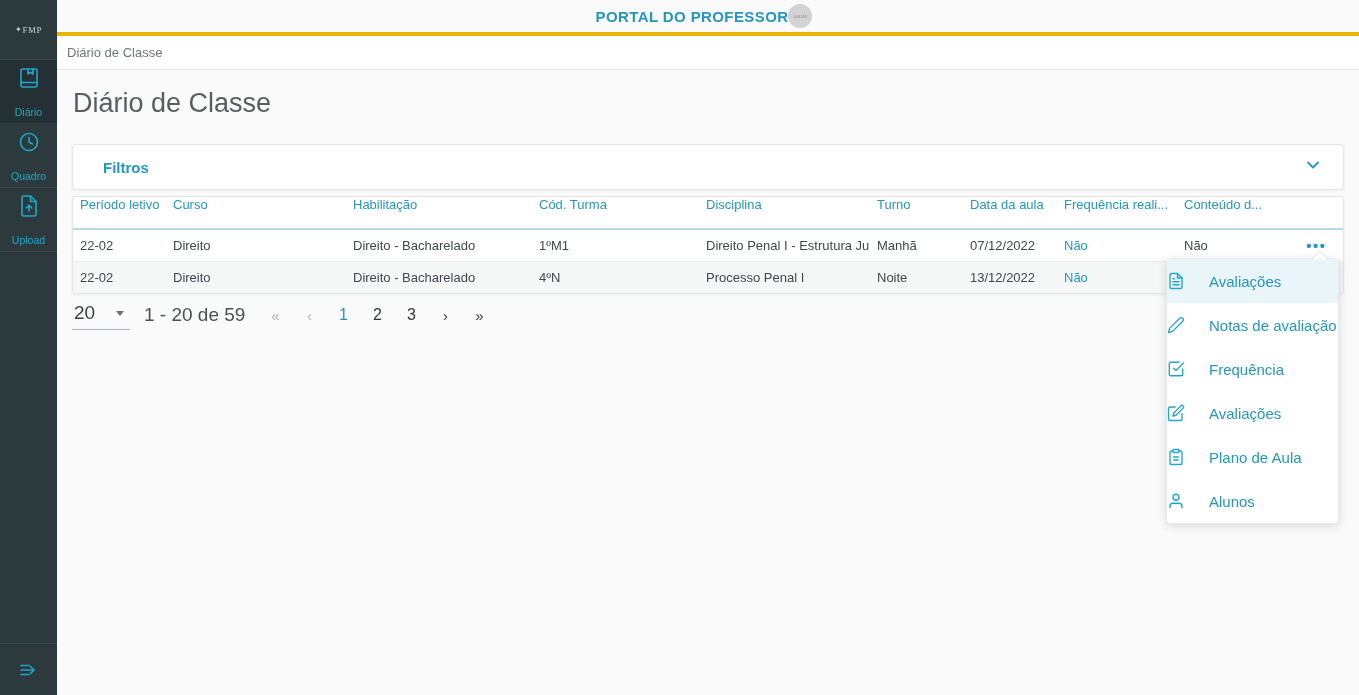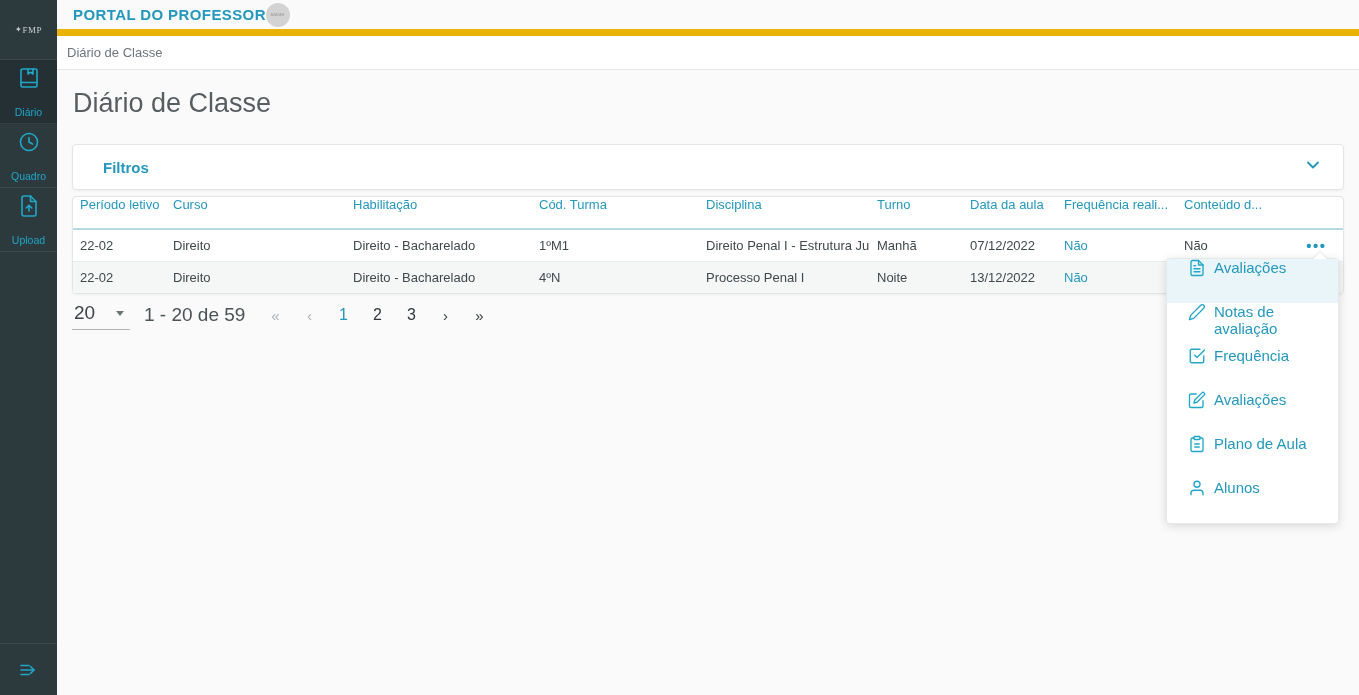--- a/index.html
+++ b/index.html
@@ -36,22 +36,22 @@
   .sidebar-spacer{flex:1;}
   .exit-block{
     height:52px;border-top:1px solid rgba(255,255,255,.08);
     display:flex;align-items:center;justify-content:center;color:var(--icon-accent);cursor:pointer;
   }
   .exit-block svg{width:24px;height:24px;}
   svg{fill:none;stroke:currentColor;stroke-width:1.6;stroke-linecap:round;stroke-linejoin:round;}
   
   .main{margin-left:57px;height:695px;display:flex;flex-direction:column;}
   .topbar{
-    height:36px;background:var(--topbar-bg);border-bottom:7px solid #eab308;
-    display:flex;align-items:center;justify-content:flex-start;flex:none;
+    height:36px;background:var(--topbar-bg);border-bottom:4px solid #eab308;
+    display:flex;align-items:center;justify-content:center;flex:none;
   }
   .topbar-title{margin-left:16px;font-size:15px;font-weight:bold;color:var(--accent);letter-spacing:.4px;}
   .avatar{
     width:24px;height:24px;border-radius:50%;background:var(--avatar-bg);margin-right:24px;
     display:flex;align-items:center;justify-content:center;overflow:hidden;cursor:pointer;
   }
   .avatar span{font-size:10px;transform:scale(.38);color:#999;letter-spacing:0;white-space:nowrap;}
   .breadcrumb-bar{
     height:34px;background:#fff;border-bottom:1px solid #e6e8e8;
     display:flex;align-items:center;padding-left:10px;flex:none;
@@ -115,21 +115,21 @@
   }
   .context-menu::before{
     content:"";position:absolute;top:-8px;left:145px;width:0;height:0;
     border-left:8px solid transparent;border-right:8px solid transparent;border-bottom:8px solid #dfe3e4;
   }
   .context-menu::after{
     content:"";position:absolute;top:-7px;left:146px;width:0;height:0;
     border-left:7px solid transparent;border-right:7px solid transparent;border-bottom:7px solid #fff;
   }
   .menu-item{
-    height:44px;display:flex;padding-left:21px;gap:8px;
+    height:44px;display:flex;align-items:center;gap:24px;
     color:var(--accent);font-size:15px;cursor:pointer;
   }
   .menu-item.highlighted{background:var(--menu-highlight-bg);border-radius:4px 4px 0 0;}
   .menu-item svg{width:18px;height:18px;stroke-width:1.8;flex:none;color:var(--icon-accent);}
 </style>
 </head>
 <body>
 
 <div class="sidebar">
   <div class="logo-block">

